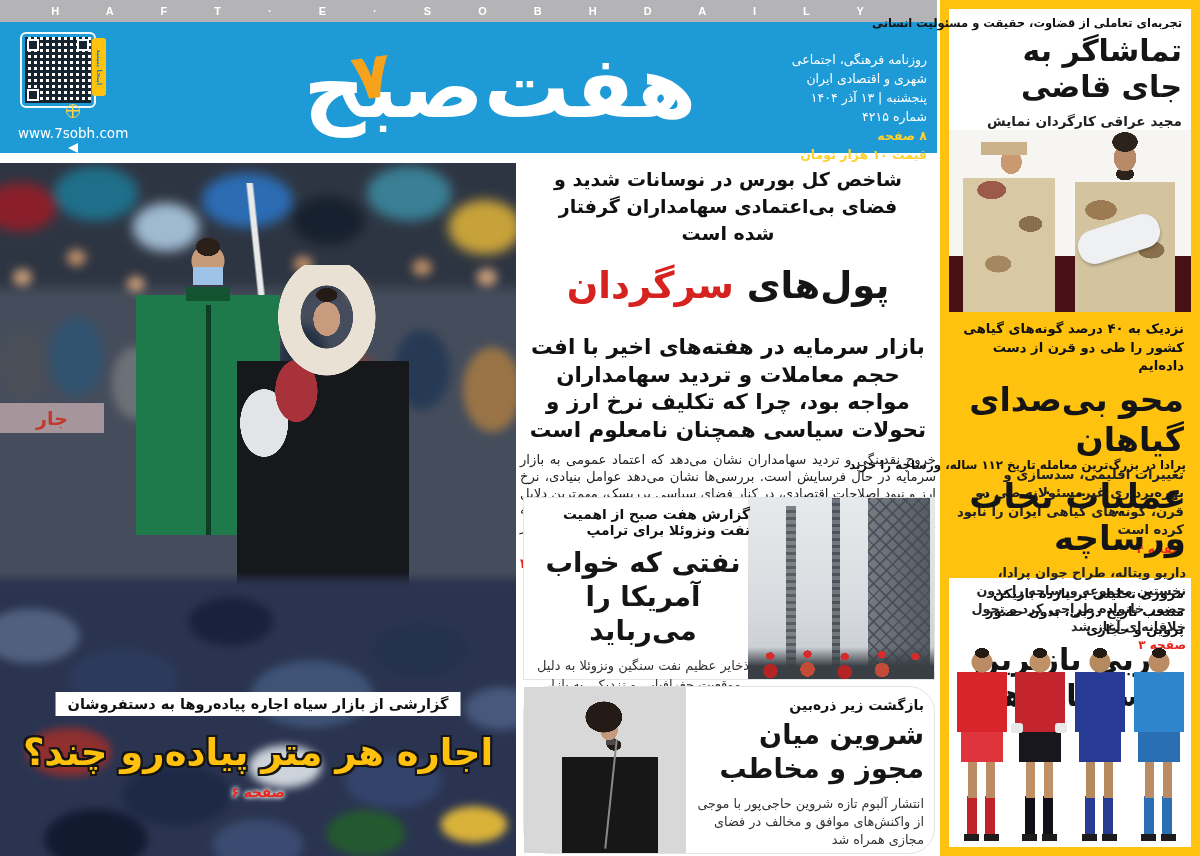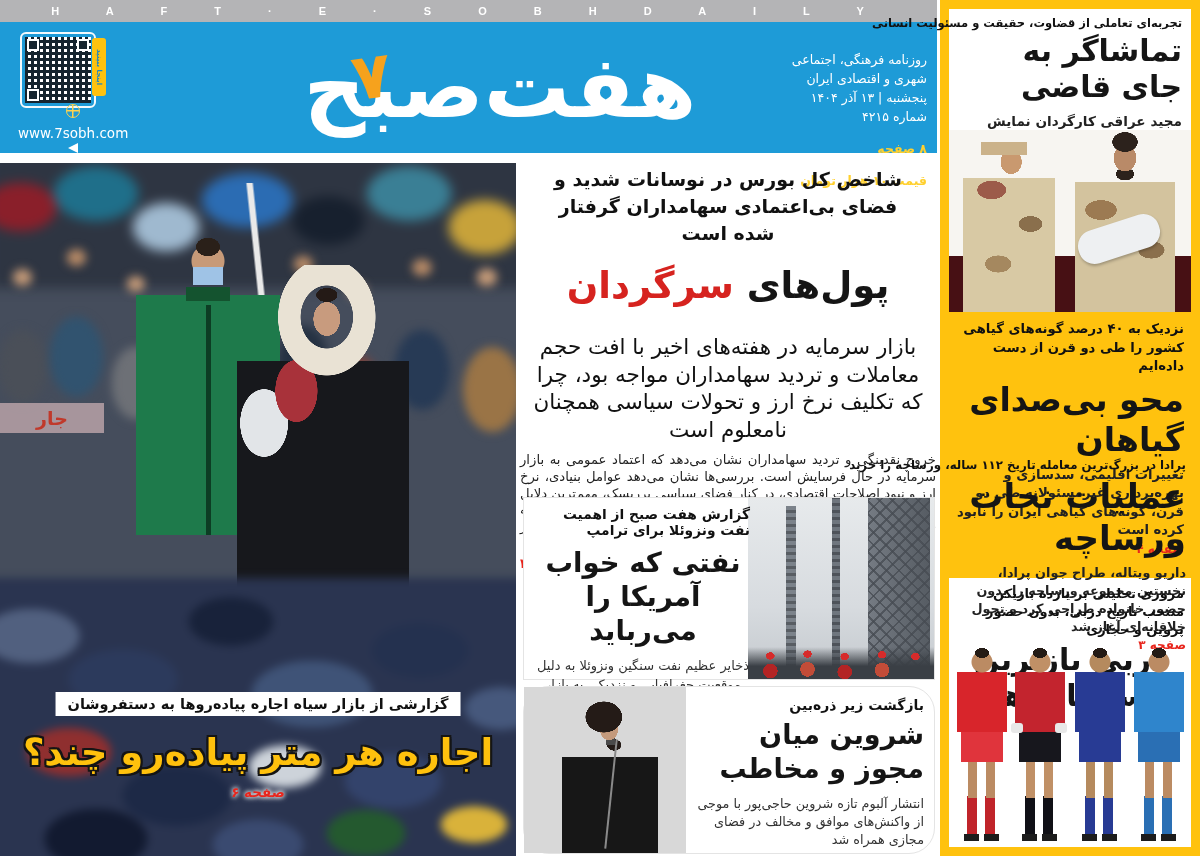--- a/index.html
+++ b/index.html
@@ -37,21 +37,21 @@
       border-bottom:3px solid transparent;border-left:5px solid #0d5c86;}
   .ic-x{display:inline-block;font-family:"Liberation Sans",sans-serif;font-weight:bold;color:#fff;font-size:12px;}
   .ic-ig{display:inline-block;width:11px;height:11px;border:1.5px solid #fff;border-radius:3px;position:relative;}
   .ic-ig::after{content:"";position:absolute;left:3px;top:3px;width:3px;height:3px;border-radius:50%;background:#fff;}
   .mh-logo{position:absolute;left:240px;top:0;width:520px;height:131px;text-align:center;color:#fff;
       font-weight:bold;font-size:86px;line-height:131px;direction:rtl;letter-spacing:-2px;}
   .mh-seven{position:absolute;left:352px;top:22px;font-size:64px;line-height:64px;color:#f6a21d;
       font-weight:bold;transform:rotate(-8deg);}
   .mh-info{position:absolute;right:10px;top:28px;width:190px;direction:rtl;text-align:right;color:#fff;
       font-size:12.5px;line-height:19px;}
-  .mh-info .yl{color:#ffd02e;font-weight:bold;margin-top:13px;}
+  .mh-info .yl{color:#ffd02e;font-weight:bold;}
   
   .rtl{direction:rtl;}
   .pg{color:#e8261d;font-weight:bold;}
   
   .street{position:absolute;left:0;top:163px;width:516px;height:693px;background:#454d5c;overflow:hidden;}
   .sp-hang{position:absolute;left:-12px;top:-10px;width:540px;height:135px;filter:blur(6px);
     background:
       radial-gradient(60px 40px at 6% 40%,#8a1f2a 0 60%,transparent 61%),
       radial-gradient(70px 45px at 20% 30%,#1f6f8a 0 60%,transparent 61%),
       radial-gradient(55px 40px at 33% 55%,#9fb9cf 0 60%,transparent 61%),
@@ -121,21 +121,21 @@
       text-shadow:-2px 0 #151515,2px 0 #151515,0 -2px #151515,0 2px #151515,
                   -2px -2px #151515,2px 2px #151515,-2px 2px #151515,2px -2px #151515;}
   .sp-page{position:absolute;left:0;width:100%;bottom:56px;text-align:center;font-size:13.5px;
       font-weight:bold;color:#e8261d;text-shadow:0 0 4px #fff,0 0 6px #fff;}
   
   .lead{position:absolute;left:520px;top:166px;width:416px;text-align:center;}
   .lead-kick{font-size:19px;line-height:27px;font-weight:bold;width:372px;margin:0 auto;color:#111;}
   .lead-head{font-size:37px;line-height:74px;font-weight:bold;white-space:nowrap;margin-top:2px;
       letter-spacing:-1px;color:#151515;}
   .lead-head .red{color:#d6231f;}
-  .lead-sub{font-size:21.5px;line-height:27.5px;font-weight:normal;width:404px;margin:10px auto 0;color:#111;}
+  .lead-sub{font-size:21.5px;line-height:27.5px;font-weight:bold;width:404px;margin:10px auto 0;color:#111;}
   .lead-body{font-size:13.2px;line-height:16.8px;text-align:justify;margin-top:9px;color:#222;}
   .lead-page{text-align:left;font-size:13px;margin-top:3px;}
   .cbox{position:absolute;left:523px;width:412px;border:1px solid #e4e4e4;box-sizing:border-box;background:#fff;padding-left:8px;}
   .oil{top:497px;height:183px;}
   .oil-photo{position:absolute;right:0;top:0;height:100%;width:186px;overflow:hidden;
       background:linear-gradient(180deg,#e7eaec 0%,#d7dbdf 60%,#c3c8cd 100%);}
   .tower1{position:absolute;left:38px;top:8px;width:10px;height:175px;
       background:repeating-linear-gradient(0deg,#585d63 0 3px,#7b828a 3px 7px);}
   .tower2{position:absolute;left:84px;top:0;width:8px;height:183px;
       background:repeating-linear-gradient(0deg,#4e535a 0 3px,#6f767e 3px 7px);}

